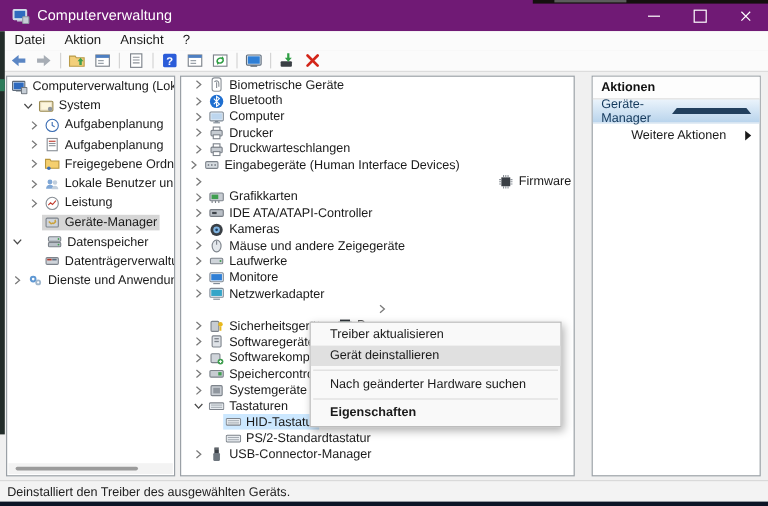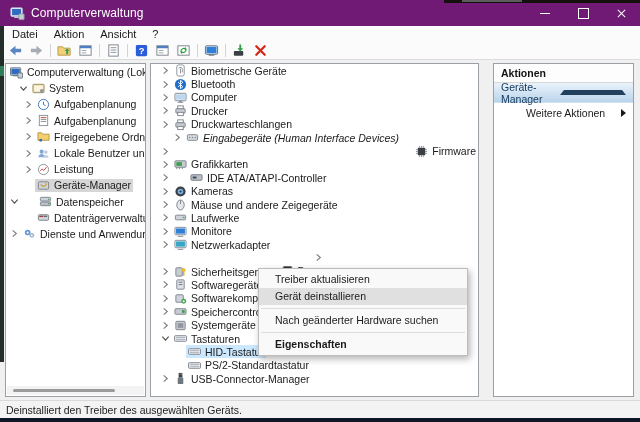--- a/index.html
+++ b/index.html
@@ -473,21 +473,21 @@
               <span class="ticon">
                 <svg width="13" height="13" viewBox="0 0 14 14">
                   <rect x="2" y="5" width="10" height="5" rx="1" fill="#c7ccd2" stroke="#7d838b"></rect>
                   <rect x="4" y="2" width="6" height="3" fill="#fff" stroke="#7d838b"></rect>
                   <rect x="4" y="9" width="6" height="3.5" fill="#fff" stroke="#7d838b"></rect>
                 </svg>
               </span>
               <span class="tlabel">Druckwarteschlangen</span>
             </span>
           </div>
-          <div class="trow mh" style="padding-left: 20px; font-style: italic;">
+          <div class="trow mh" style="padding-left: 4px;">
             <span class="chev">
               <svg width="9" height="9" viewBox="0 0 10 10">
                 <path d="M3 1.5L7 5 3 8.5" stroke="#7a7a7a" fill="none" stroke-width="1.2"></path>
               </svg>
             </span>
             <span class="iwrap">
               <span class="ticon">
                 <svg width="13" height="13" viewBox="0 0 14 14">
                   <rect x="1.5" y="4" width="11" height="6" rx="1" fill="#d7dce1" stroke="#7d838b"></rect>
                   <circle cx="4" cy="7" r="0.8" fill="#7d838b"></circle>
@@ -524,21 +524,21 @@
               <span class="ticon">
                 <svg width="13" height="13" viewBox="0 0 14 14">
                   <rect x="1" y="3" width="12" height="7" rx="1" fill="#c7ccd2" stroke="#7d838b"></rect>
                   <rect x="2.5" y="4.5" width="6" height="4" fill="#3f9e4f"></rect>
                   <path d="M3 10v2M6 10v2M9 10v2" stroke="#7d838b"></path>
                 </svg>
               </span>
               <span class="tlabel">Grafikkarten</span>
             </span>
           </div>
-          <div class="trow mh" style="padding-left: 8px; gap: 16px;">
+          <div class="trow mh" style="padding-left: 8px;">
             <span class="chev">
               <svg width="9" height="9" viewBox="0 0 10 10">
                 <path d="M3 1.5L7 5 3 8.5" stroke="#7a7a7a" fill="none" stroke-width="1.2"></path>
               </svg>
             </span>
             <span class="iwrap">
               <span class="ticon">
                 <svg width="13" height="13" viewBox="0 0 14 14">
                   <rect x="1" y="4" width="12" height="6" rx="1" fill="#b9bfc6" stroke="#767c84"></rect>
                   <rect x="3" y="6" width="4" height="2" fill="#3d434a"></rect>

